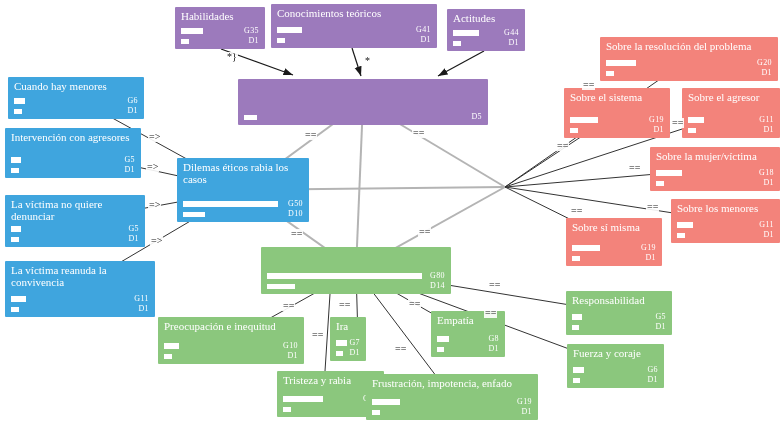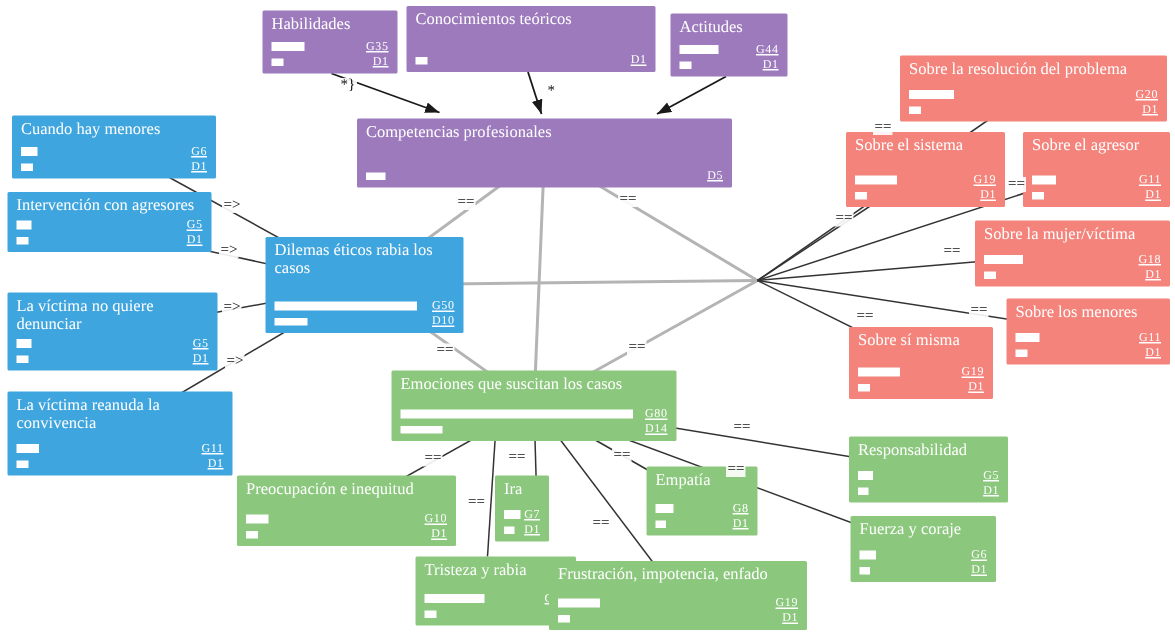--- a/index.html
+++ b/index.html
@@ -6,21 +6,21 @@
   .canvas{position:relative;width:783px;height:425px;background:#fff;overflow:hidden;
           font-family:"Liberation Serif","DejaVu Serif",serif;}
   svg.edges{position:absolute;left:0;top:0;z-index:0;}
   .node{position:absolute;z-index:2;box-sizing:border-box;padding:3px 6px 3px 6px;color:#fff;
         overflow:hidden;display:flex;flex-direction:column;border-radius:1px;}
   .n-purple{background:#9c7abc;}
   .n-blue{background:#3fa5de;}
   .n-red{background:#f3837b;}
   .n-green{background:#8bc77d;}
   .ttl{font-size:11px;line-height:1.12;}
-  .rows{margin-top:auto;text-decoration:underline;}
+  .rows{margin-top:auto;}
   .row{display:flex;justify-content:space-between;align-items:center;height:10px;}
   .bar{height:6px;background:#fff;display:block;}
   .row.r2 .bar{height:5px;}
   .val{font-size:8px;line-height:1;letter-spacing:.4px;white-space:nowrap;}
   .elabel{position:absolute;z-index:3;font-size:10px;color:#111;line-height:1;
           background:rgba(255,255,255,.9);padding:0 1px;}
 </style>
 </head>
 <body>
 
@@ -98,41 +98,44 @@
         </div>
       <div class="row r2">
           <span class="bar" style="width:8px"></span>
           <span class="val">D1</span>
         </div>
     </div>
   </div>
   <div class="node n-purple" style="left:271px;top:4px;width:166px;height:44px">
     <div class="ttl">Conocimientos teóricos</div>
     <div class="rows">
+      <div class="row">
+          <span class="bar" style="width:25px"></span>
+          <span class="val">G41</span>
+        </div>
       <div class="row r2">
           <span class="bar" style="width:8px"></span>
           <span class="val">D1</span>
         </div>
     </div>
   </div>
   <div class="node n-purple" style="left:447px;top:9px;width:78px;height:42px">
     <div class="ttl">Actitudes</div>
     <div class="rows">
       <div class="row">
           <span class="bar" style="width:26px"></span>
           <span class="val">G44</span>
         </div>
       <div class="row r2">
           <span class="bar" style="width:8px"></span>
           <span class="val">D1</span>
         </div>
     </div>
   </div>
   <div class="node n-purple" style="left:238px;top:79px;width:250px;height:46px">
-    <div class="ttl">Competencias profesionales</div>
     <div class="rows">
       <div class="row r2">
           <span class="bar" style="width:13px"></span>
           <span class="val">D5</span>
         </div>
     </div>
   </div>
 
   <div class="node n-blue" style="left:8px;top:77px;width:136px;height:42px">
     <div class="ttl">Cuando hay menores</div>
@@ -140,21 +143,21 @@
       <div class="row">
           <span class="bar" style="width:11px"></span>
           <span class="val">G6</span>
         </div>
       <div class="row r2">
           <span class="bar" style="width:8px"></span>
           <span class="val">D1</span>
         </div>
     </div>
   </div>
-  <div class="node n-blue" style="left:5px;top:128px;width:136px;height:40px">
+  <div class="node n-blue" style="left:5px;top:128px;width:136px;height:50px">
     <div class="ttl">Intervención con agresores</div>
     <div class="rows">
       <div class="row">
           <span class="bar" style="width:10px"></span>
           <span class="val">G5</span>
         </div>
       <div class="row r2">
           <span class="bar" style="width:8px"></span>
           <span class="val">D1</span>
         </div>
@@ -273,21 +276,20 @@
           <span class="val">G19</span>
         </div>
       <div class="row r2">
           <span class="bar" style="width:8px"></span>
           <span class="val">D1</span>
         </div>
     </div>
   </div>
 
   <div class="node n-green" style="left:261px;top:247px;width:190px;height:47px">
-    <div class="ttl">Emociones que suscitan los casos</div>
     <div class="rows">
       <div class="row">
           <span class="bar" style="width:155px"></span>
           <span class="val">G80</span>
         </div>
       <div class="row r2">
           <span class="bar" style="width:28px"></span>
           <span class="val">D14</span>
         </div>
     </div>

